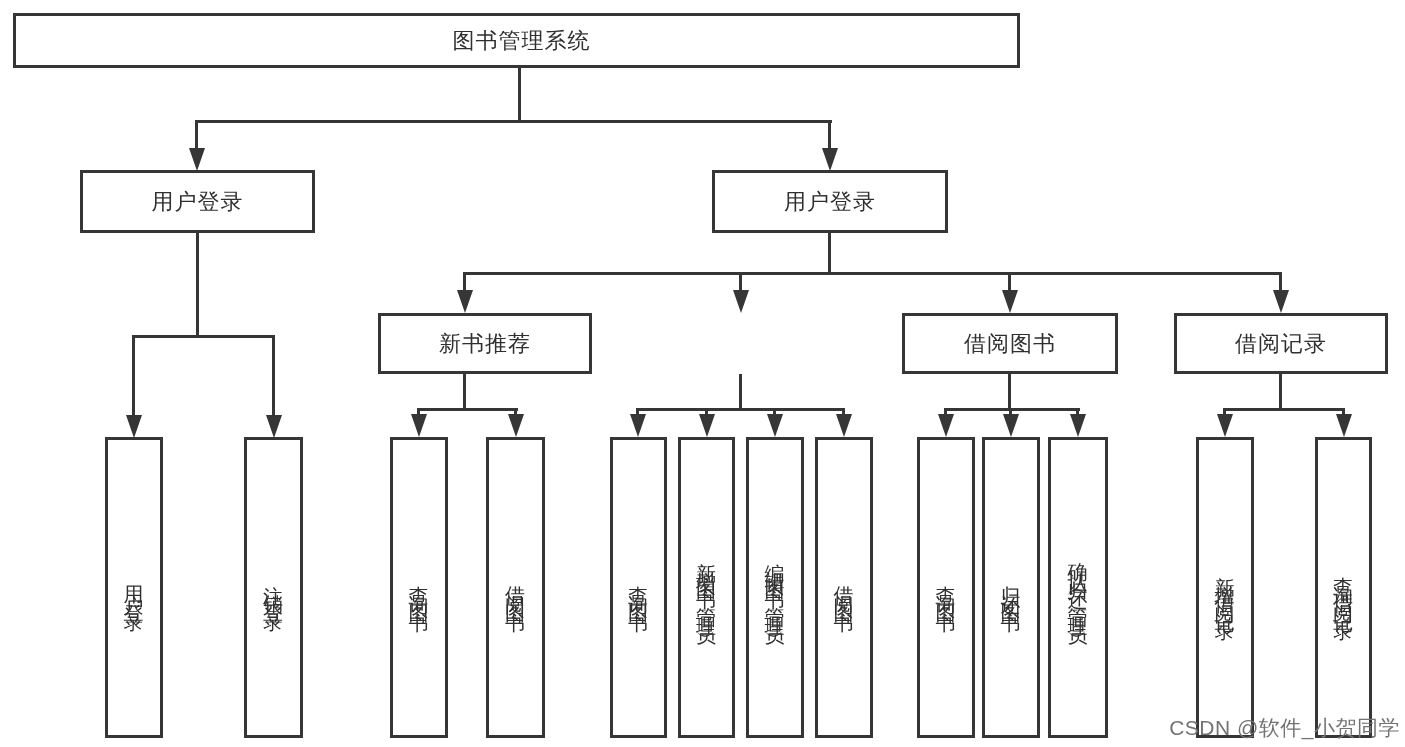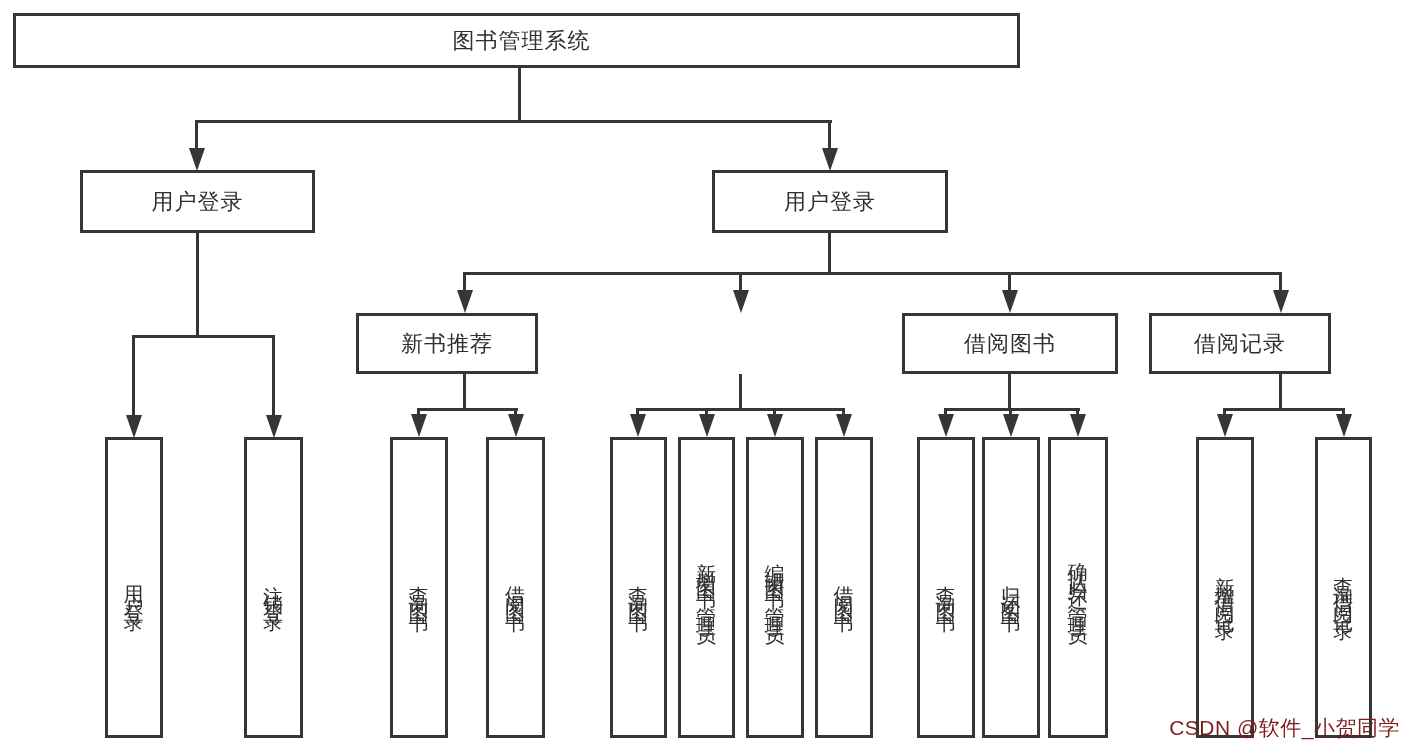--- a/index.html
+++ b/index.html
@@ -35,39 +35,39 @@
   .arw{
     position:absolute;width:0;height:0;
     border-left:8px solid transparent;
     border-right:8px solid transparent;
     border-top:23px solid #363636;
   }
   .watermark{
     position:absolute;
     top:714px;right:5px;
     font-size:21px;
-    color:#7f1d1d;
+    color:#737373;
     letter-spacing:0.5px;
     white-space:nowrap;
     z-index:10;
   }
 </style>
 </head>
 <body>
 
 <div id="stage">
 
   <div class="box hlabel" style="left:13px;top:13px;width:1007px;height:55px;padding-left:10px;">图书管理系统</div>
 
   <div class="box hlabel" style="left:80px;top:170px;width:235px;height:63px;">用户登录</div>
   <div class="box hlabel" style="left:712px;top:170px;width:236px;height:63px;">用户登录</div>
 
-  <div class="box hlabel" style="left:356px;top:313px;width:182px;height:61px;">新书推荐</div>
+  <div class="box hlabel" style="left:378px;top:313px;width:214px;height:61px;">新书推荐</div>
   <div class="box hlabel" style="left:902px;top:313px;width:216px;height:61px;">借阅图书</div>
-  <div class="box hlabel" style="left:1149px;top:313px;width:182px;height:61px;">借阅记录</div>
+  <div class="box hlabel" style="left:1174px;top:313px;width:214px;height:61px;">借阅记录</div>
 
   <div class="box leaf" style="left:105px;width:58px;">
     <span class="vtext">用户登录</span>
   </div>
   <div class="box leaf" style="left:244px;width:59px;">
     <span class="vtext">注销登录</span>
   </div>
 
   <div class="box leaf" style="left:390px;width:58px;">
     <span class="vtext">查询图书</span>

